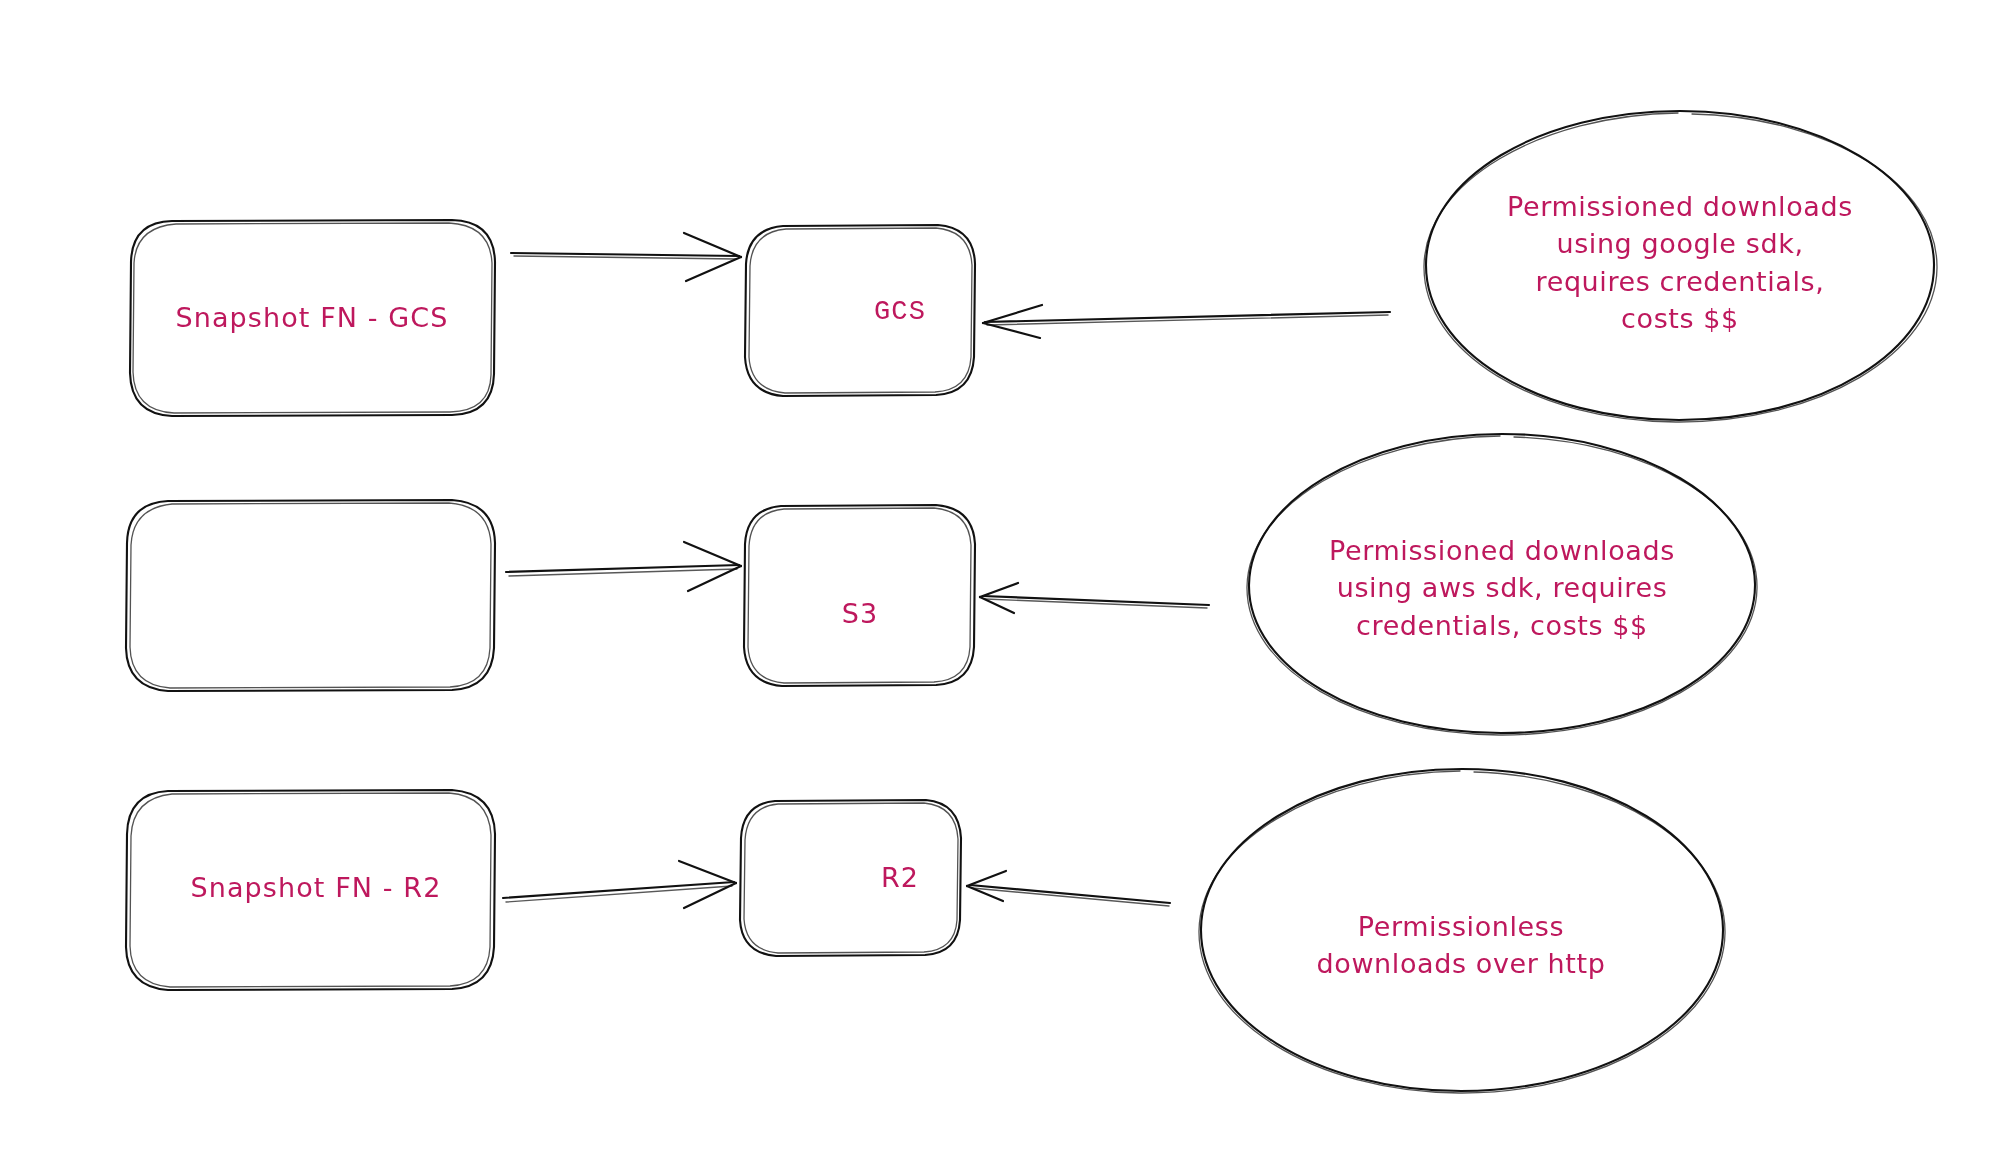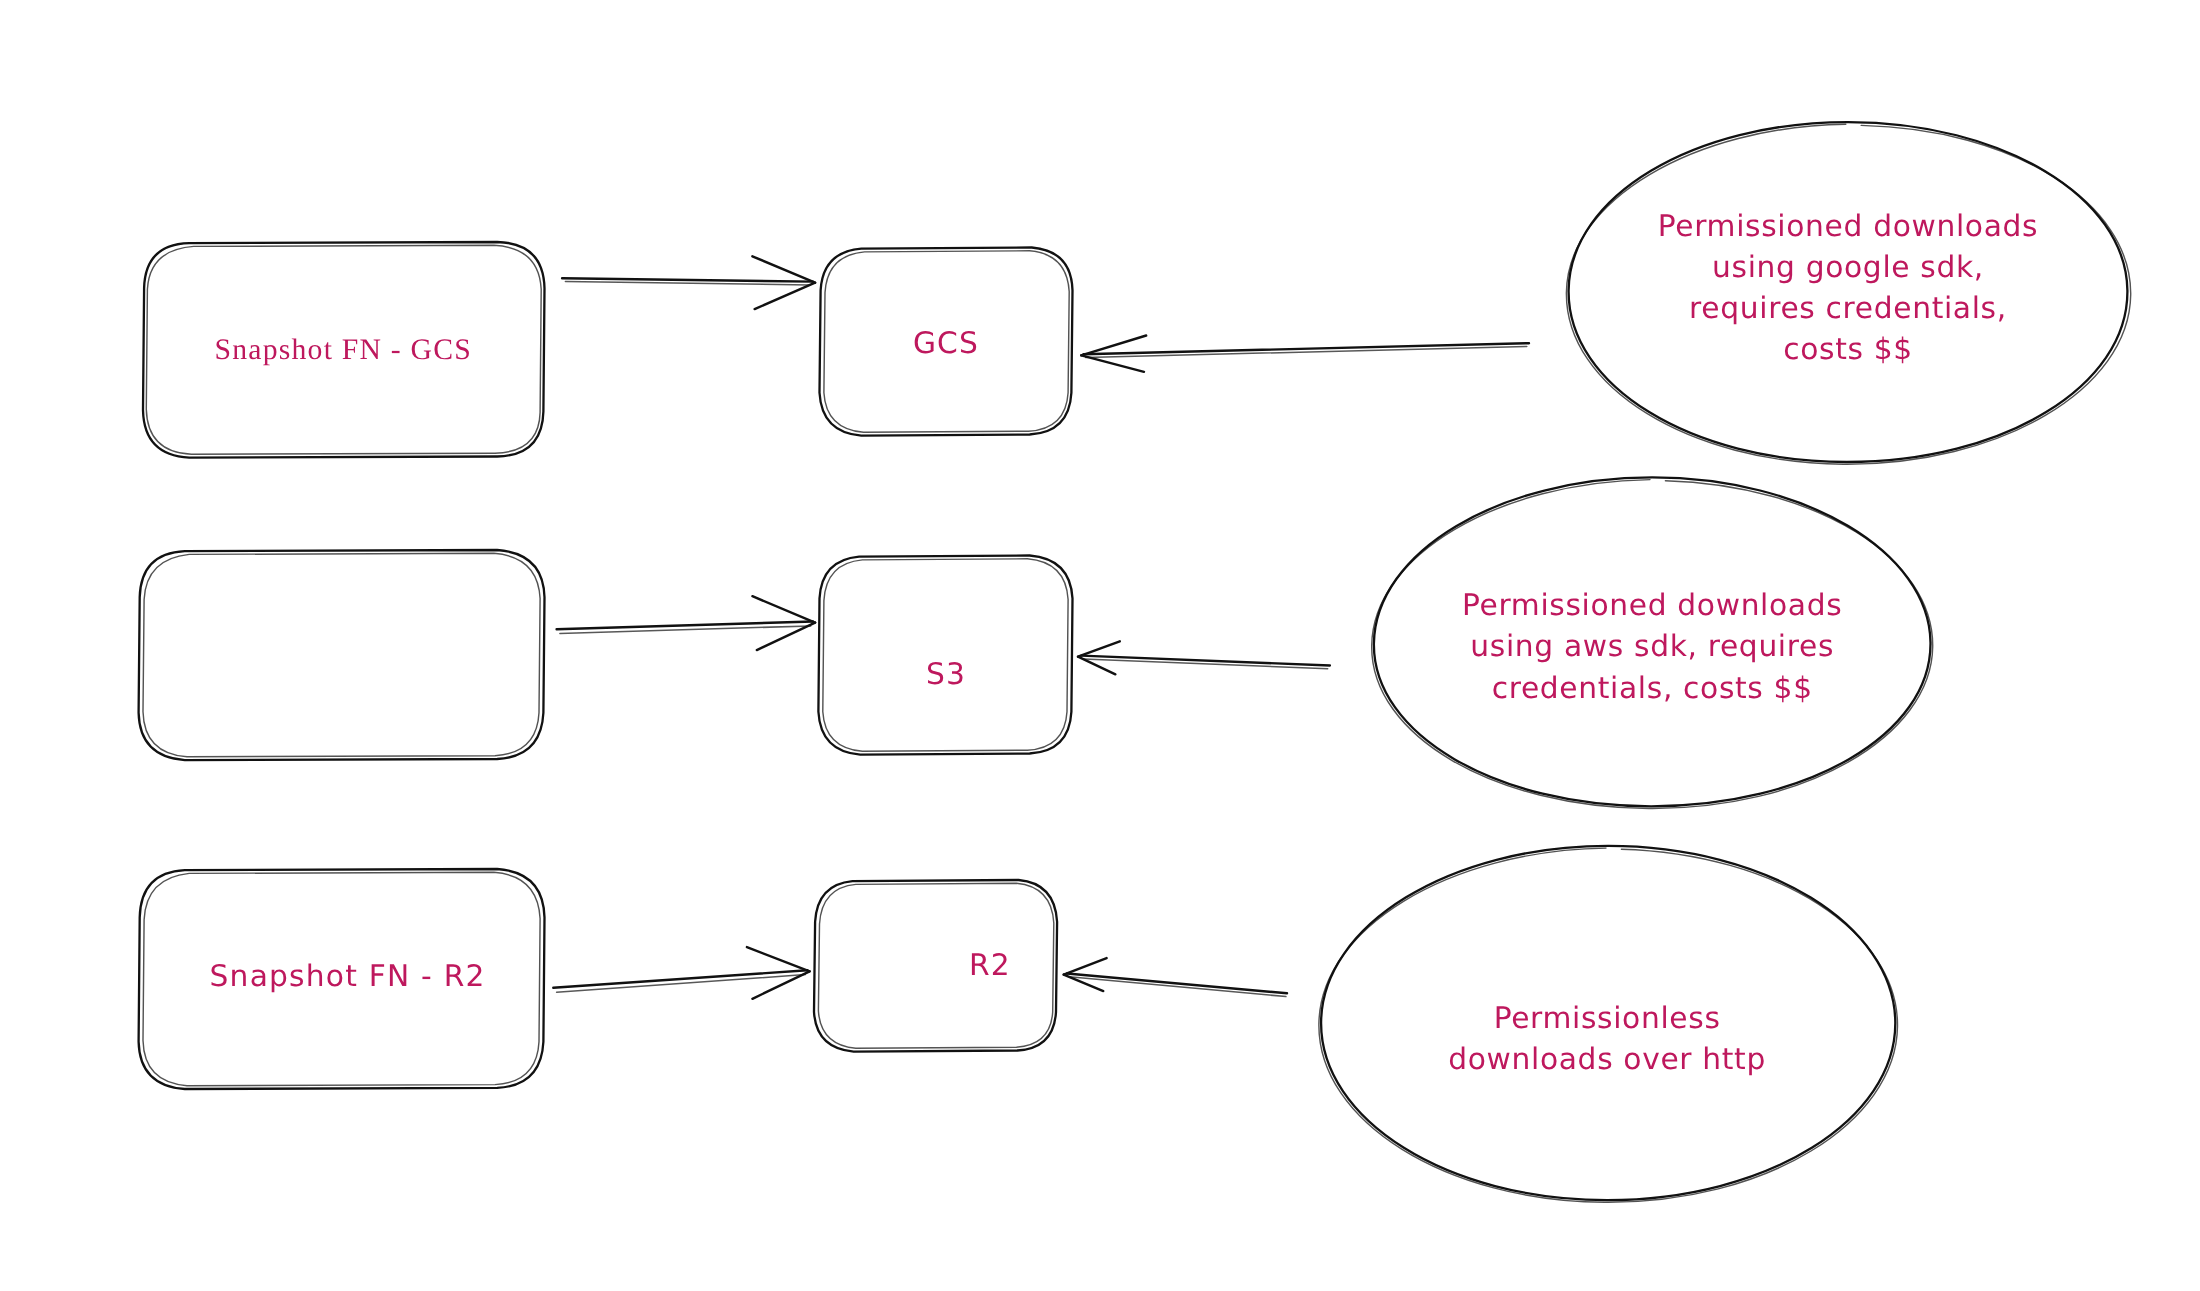--- a/index.html
+++ b/index.html
@@ -170,23 +170,23 @@
       <path class="sketch-stroke arrow-head" d="M 684 908 L 736 883"></path>
     </g>
     <g>
       <path class="sketch-stroke arrow-line" d="M 1170 903 L 970 885"></path>
       <path class="sketch-stroke arrow-line-2" d="M 1169 906 L 972 888"></path>
       <path class="sketch-stroke arrow-head" d="M 1006 871 L 967 886"></path>
       <path class="sketch-stroke arrow-head" d="M 1003 901 L 967 886"></path>
     </g>
   </svg>
 
-  <div class="lbl lbl-node" style="left:312px; top:318px; width:432px;font-family:Liberation Serif, serif;">Snapshot FN - GCS</div>
-
-  <div class="lbl lbl-store" style="left:860px; top:313px; width:200px;">GCS</div>
+  <div class="lbl lbl-node" style="left:312px; top:318px; width:432px;">Snapshot FN - GCS</div>
+
+  <div class="lbl lbl-store" style="left:900px; top:313px; width:200px;font-family:Liberation Mono, monospace;">GCS</div>
 
   <div class="lbl lbl-note" style="left:1680px; top:262px; width:470px;">Permissioned downloads
 using google sdk,
 requires credentials,
 costs $$</div>
 
 
   <div class="lbl lbl-store" style="left:860px; top:592px; width:200px;margin-top:22px;">S3</div>
 
   <div class="lbl lbl-note" style="left:1502px; top:588px; width:460px;">Permissioned downloads

